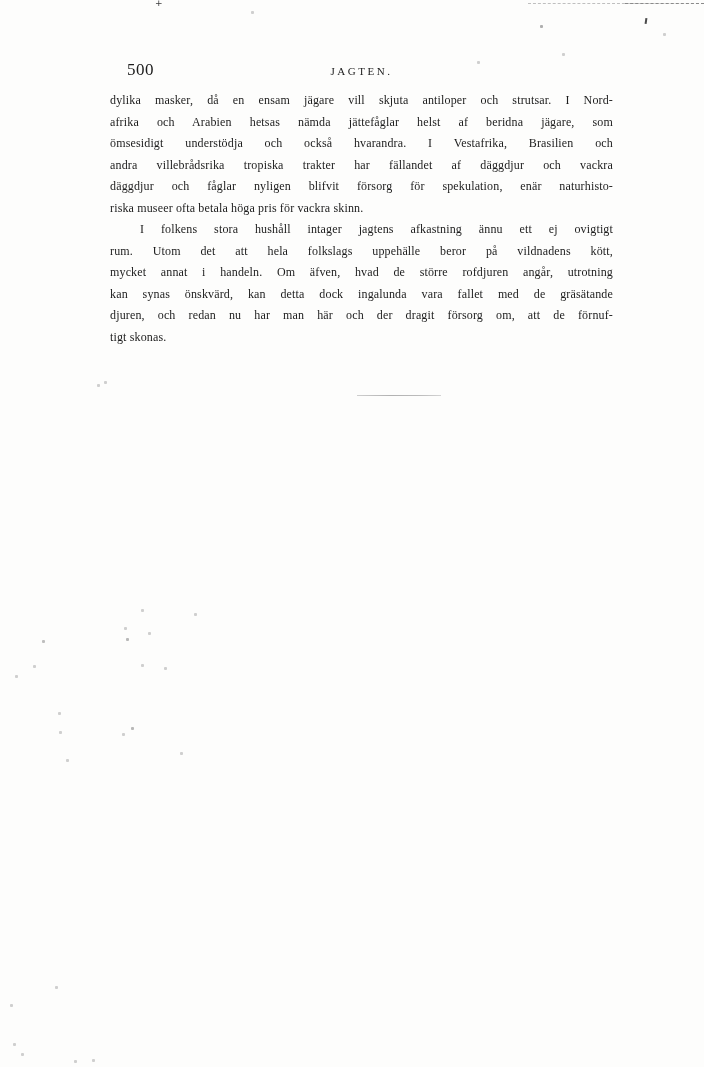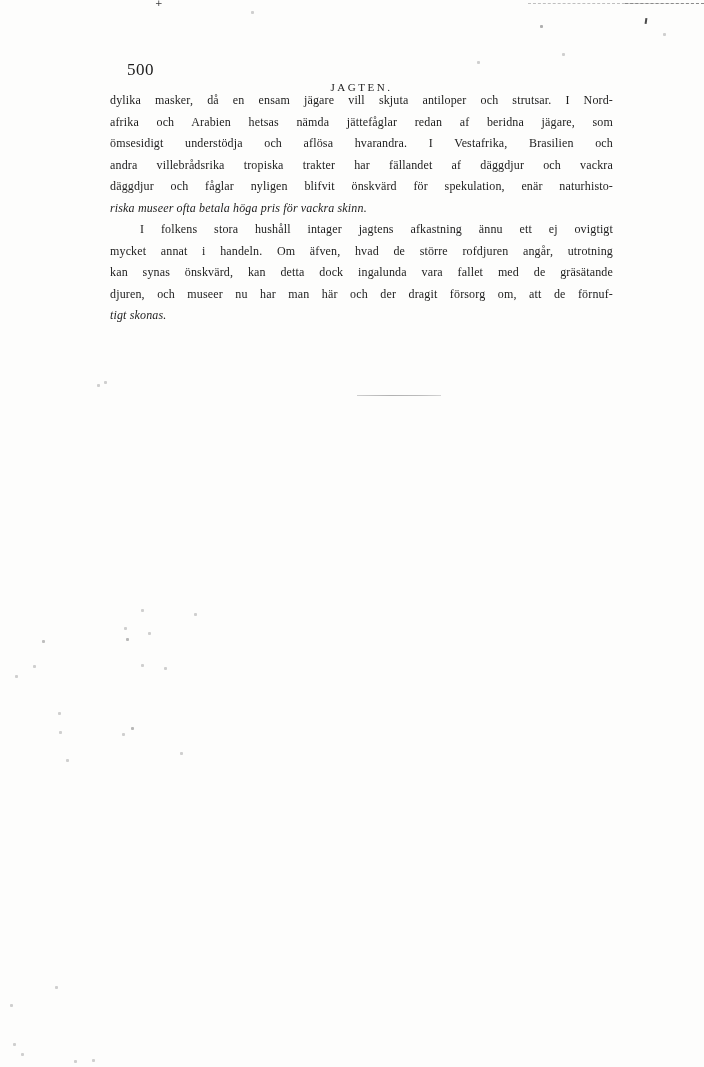--- a/index.html
+++ b/index.html
@@ -19,21 +19,21 @@
   .page-number {
     position: absolute;
     left: 127px;
     top: 60px;
     font-size: 17px;
     letter-spacing: 0.5px;
   }
   .running-header {
     position: absolute;
     left: 110px;
-    top: 81px;
+    top: 65px;
     width: 503px;
     text-align: center;
     font-size: 11px;
     letter-spacing: 2.5px;
     color: #222;
   }
   .text-block {
     position: absolute;
     left: 110px;
     top: 90px;
@@ -45,21 +45,20 @@
     height: 21.5px;
     line-height: 21.5px;
     font-size: 12px;
     text-align: justify;
     text-align-last: justify;
     letter-spacing: 0.15px;
     white-space: normal;
   }
   .line.last {
     text-align-last: left;
-    font-style: italic;
   }
   .line.indent {
     width: 473px;
     padding-left: 30px;
   }
   .divider {
     position: absolute;
     left: 357px;
     top: 395px;
     width: 84px;
@@ -118,29 +117,30 @@
   <div class="top-dashes"></div>
   <div class="top-dashes-dark"></div>
   <div class="plus-mark">+</div>
   <div class="tick-mark"></div>
 
   <div class="page-number">500</div>
   <div class="running-header">JAGTEN.</div>
 
   <div class="text-block">
     <span class="line">dylika masker, då en ensam jägare vill skjuta antiloper och strutsar. I Nord-</span>
-    <span class="line">afrika och Arabien hetsas nämda jättefåglar redan af beridna jägare, som</span>
-    <span class="line">ömsesidigt understödja och aflösa hvarandra. I Vestafrika, Brasilien och</span>
+    <span class="line">afrika och Arabien hetsas nämda jättefåglar helst af beridna jägare, som</span>
+    <span class="line">ömsesidigt understödja och också hvarandra. I Vestafrika, Brasilien och</span>
     <span class="line">andra villebrådsrika tropiska trakter har fällandet af däggdjur och vackra</span>
-    <span class="line">däggdjur och fåglar nyligen blifvit önskvärd för spekulation, enär naturhisto-</span>
+    <span class="line">däggdjur och fåglar nyligen blifvit försorg för spekulation, enär naturhisto-</span>
     <span class="line last">riska museer ofta betala höga pris för vackra skinn.</span>
     <span class="line indent">I folkens stora hushåll intager jagtens afkastning ännu ett ej ovigtigt</span>
+    <span class="line">rum.  Utom det att hela folkslags uppehälle beror på vildnadens kött,</span>
     <span class="line">mycket annat i handeln.  Om äfven, hvad de större rofdjuren angår, utrotning</span>
     <span class="line">kan synas önskvärd, kan detta dock ingalunda vara fallet med de gräsätande</span>
-    <span class="line">djuren, och museer nu har man här och der dragit försorg om, att de förnuf-</span>
+    <span class="line">djuren, och redan nu har man här och der dragit försorg om, att de förnuf-</span>
     <span class="line last">tigt skonas.</span>
   </div>
 
   <div class="divider"></div>
 
   <div class="speck" style="left:477px;top:61px"></div>
   <div class="speck" style="left:251px;top:11px"></div>
   <div class="speck" style="left:540px;top:25px;background:#6f6f6f"></div>
   <div class="speck" style="left:663px;top:33px"></div>
   <div class="speck" style="left:562px;top:53px"></div>

